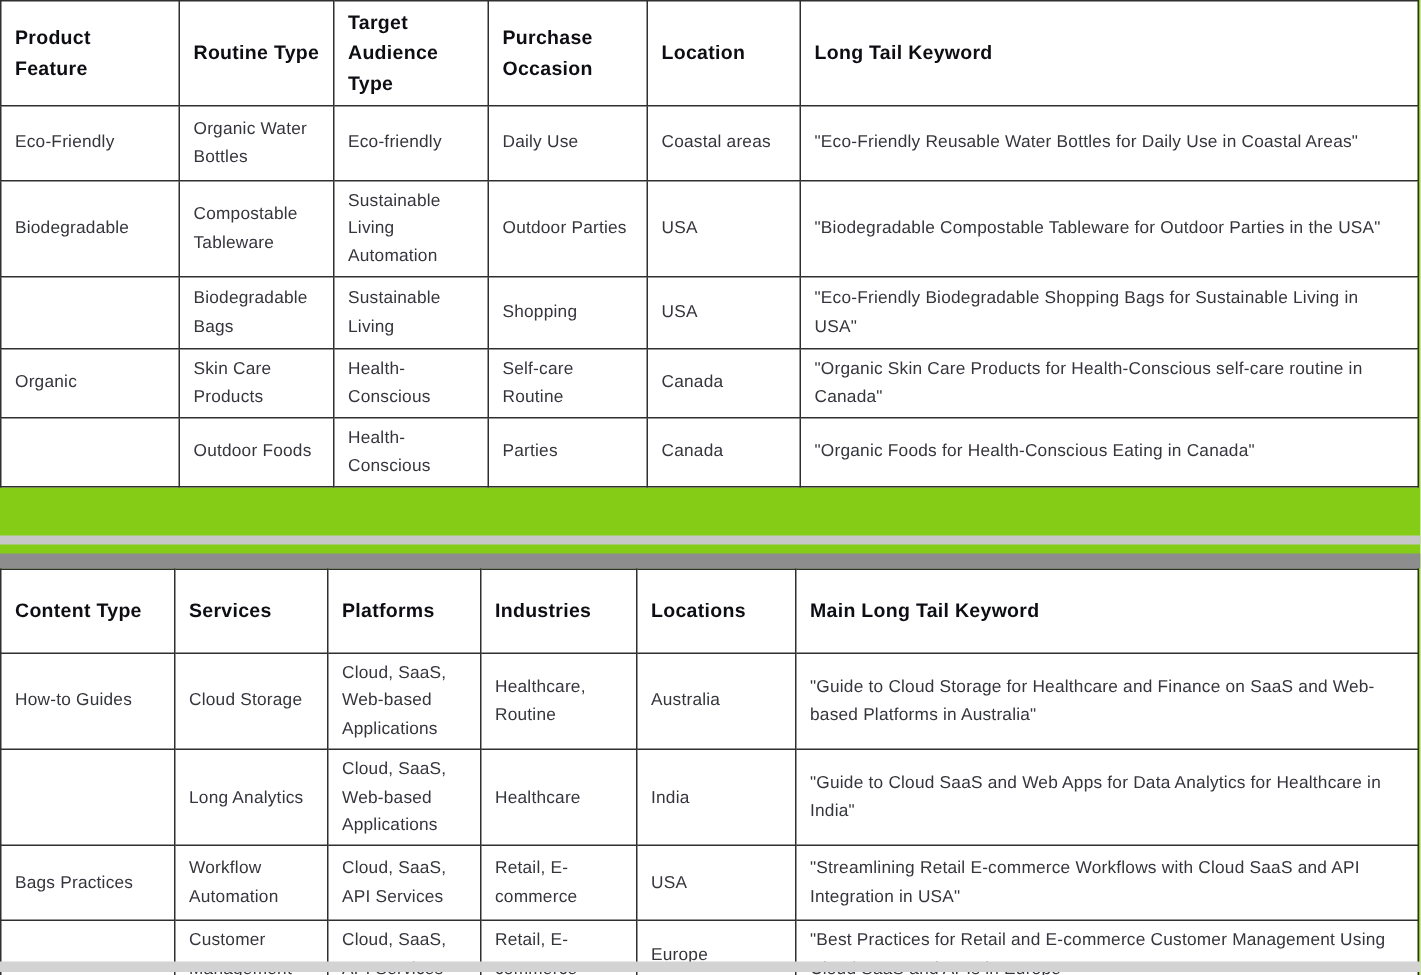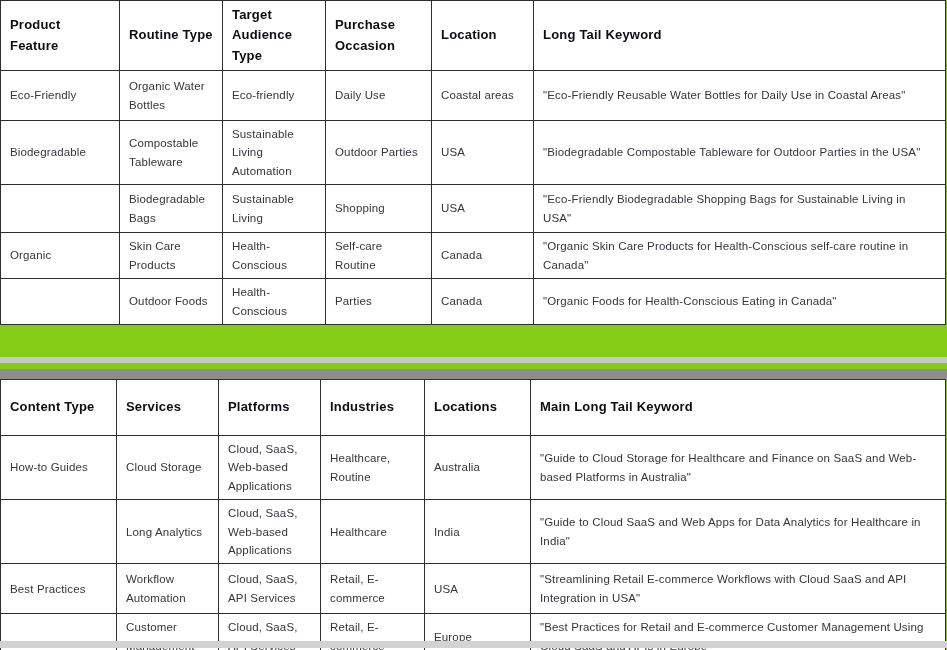--- a/index.html
+++ b/index.html
@@ -181,21 +181,21 @@
         </tr>
         <tr>
           <td></td>
           <td>Long Analytics</td>
           <td>Cloud, SaaS, Web-based Applications</td>
           <td>Healthcare</td>
           <td>India</td>
           <td>"Guide to Cloud SaaS and Web Apps for Data Analytics for Healthcare in India"</td>
         </tr>
         <tr>
-          <td>Best Practices</td>
+          <td>Bags Practices</td>
           <td>Workflow Automation</td>
           <td>Cloud, SaaS, API Services</td>
           <td>Retail, E-commerce</td>
           <td>USA</td>
           <td>"Streamlining Retail E-commerce Workflows with Cloud SaaS and API Integration in USA"</td>
         </tr>
         <tr>
           <td></td>
           <td>Customer Management</td>
           <td>Cloud, SaaS, API Services</td>

